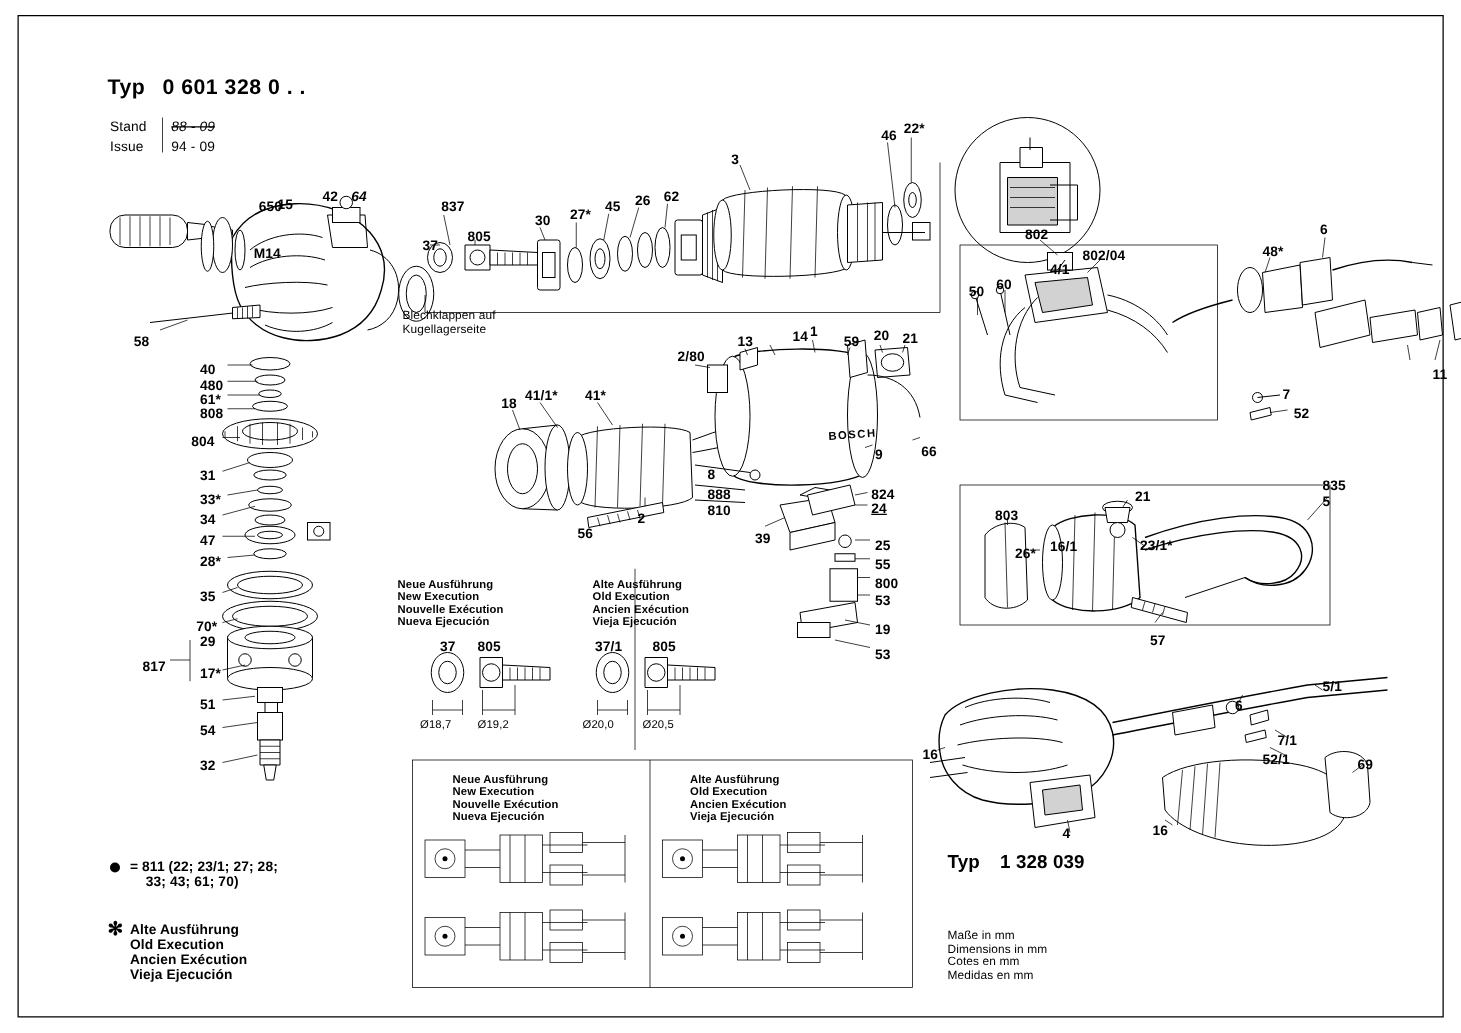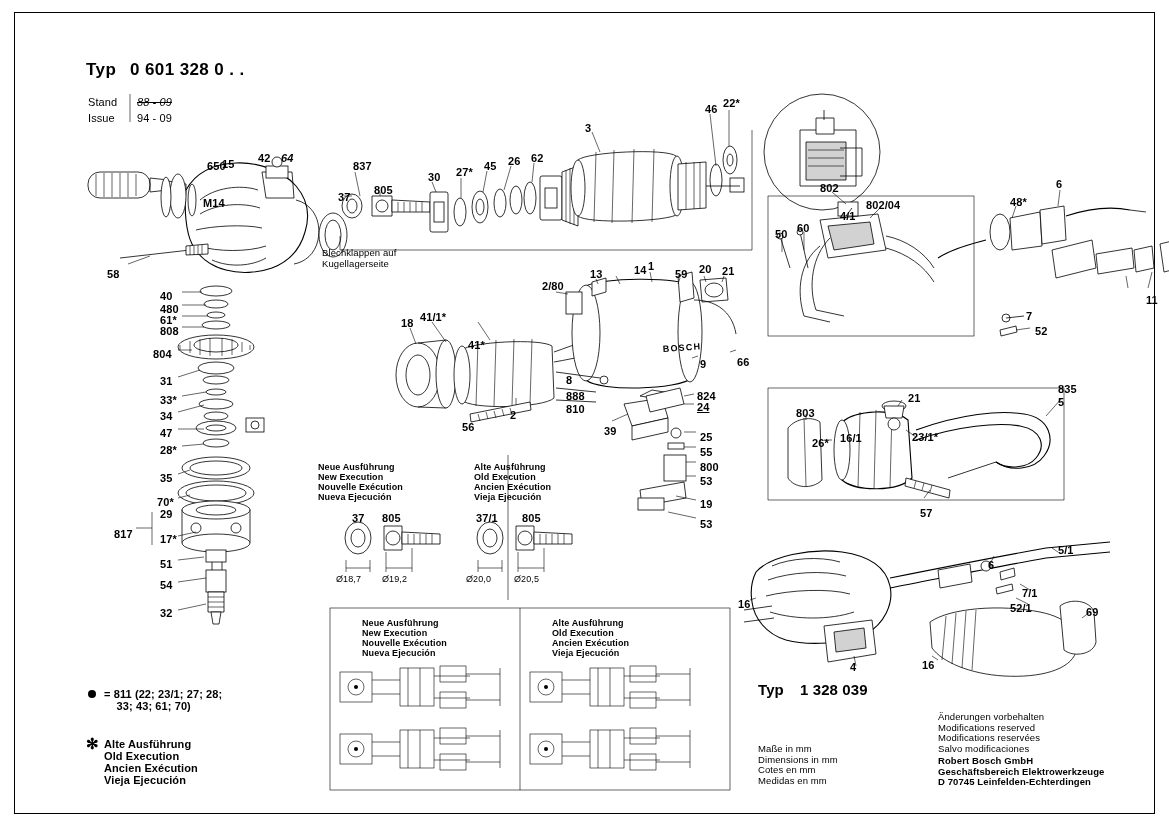--- a/index.html
+++ b/index.html
@@ -590,21 +590,21 @@
       <div class="t num" style="left: 160px; top: 472px;">35</div>
       <div class="t num" style="left: 157px; top: 496px;">70*</div>
       <div class="t num" style="left: 160px; top: 508px;">29</div>
       <div class="t num" style="left: 114px; top: 528px;">817</div>
       <div class="t num" style="left: 160px; top: 533px;">17*</div>
       <div class="t num" style="left: 160px; top: 558px;">51</div>
       <div class="t num" style="left: 160px; top: 579px;">54</div>
       <div class="t num" style="left: 160px; top: 607px;">32</div>
       <div class="t num" style="left: 401px; top: 317px;">18</div>
       <div class="t num" style="left: 420px; top: 311px;">41/1*</div>
-      <div class="t num" style="left: 468px; top: 311px; margin-top: 28px;">41*</div>
+      <div class="t num" style="left: 468px; top: 311px;">41*</div>
       <div class="t num" style="left: 542px; top: 280px;">2/80</div>
       <div class="t num" style="left: 590px; top: 268px;">13</div>
       <div class="t num" style="left: 612px; top: 264px; margin-left: 22px;">14</div>
       <div class="t num" style="left: 648px; top: 260px;">1</div>
       <div class="t num" style="left: 675px; top: 268px;">59</div>
       <div class="t num" style="left: 699px; top: 263px;">20</div>
       <div class="t num" style="left: 722px; top: 265px;">21</div>
       <div class="t num" style="left: 700px; top: 358px;">9</div>
       <div class="t num" style="left: 737px; top: 356px;">66</div>
       <div class="t num" style="left: 566px; top: 374px;">8</div>
@@ -682,20 +682,13 @@
 Old Execution
 Ancien Exécution
 Vieja Ejecución</div>
 
   <div class="t" style="left:758px;top:684px;font-size:15px;font-weight:bold;">Typ</div>
   <div class="t" style="left:800px;top:684px;font-size:15px;font-weight:bold;">1 328 039</div>
   <div class="t sm" style="left:758px;top:744px;">Maße in mm
 Dimensions in mm
 Cotes en mm
 Medidas en mm</div>
-  <div class="t sm" style="left:938px;top:712px;">Änderungen vorbehalten
-Modifications reserved
-Modifications reservées
-Salvo modificaciones</div>
-  <div class="t sm b" style="left:938px;top:756px;">Robert Bosch GmbH
-Geschäftsbereich Elektrowerkzeuge
-D 70745 Leinfelden-Echterdingen</div>
 </div>
 
 </body></html>

